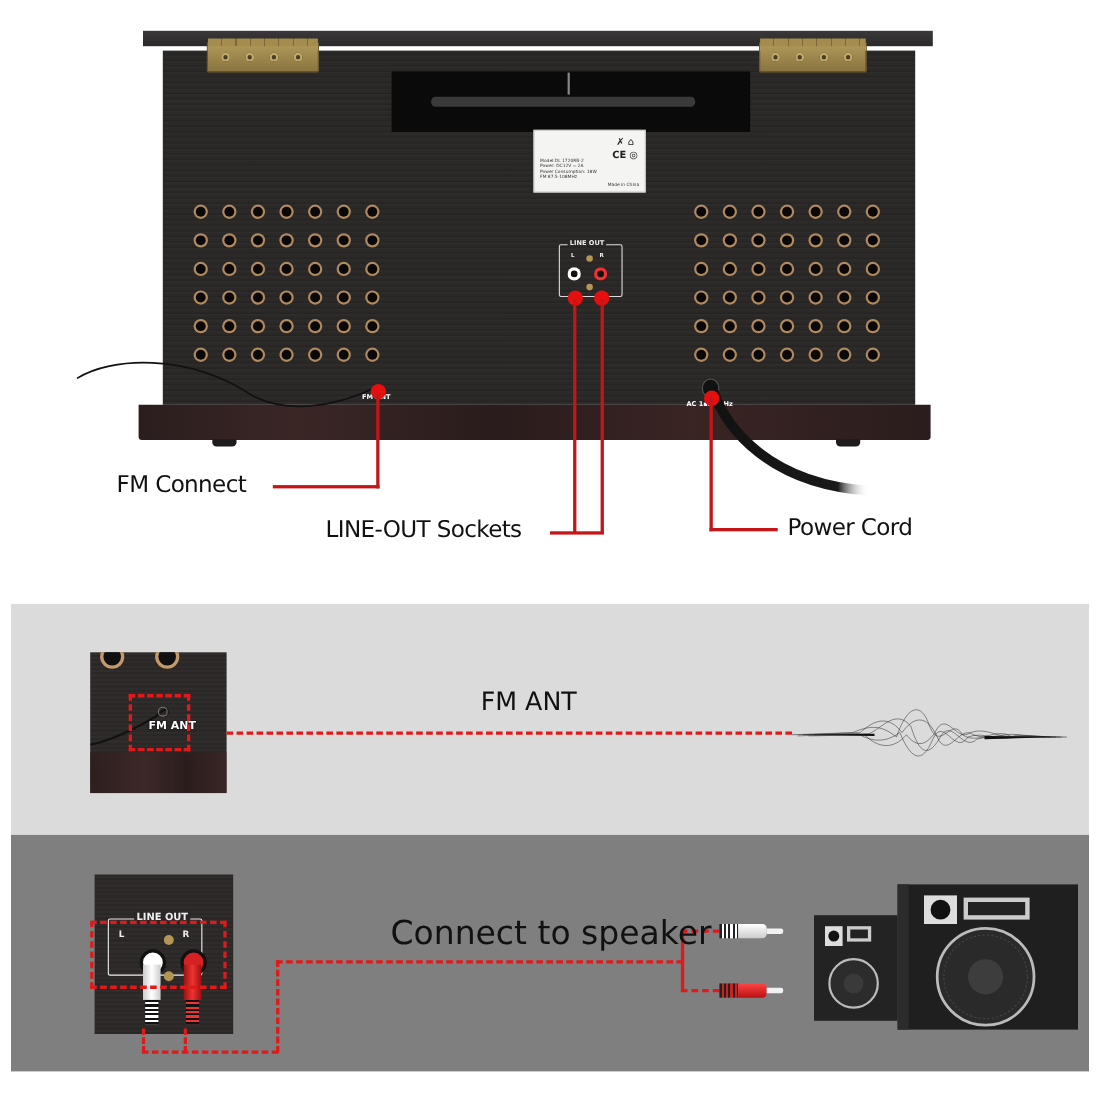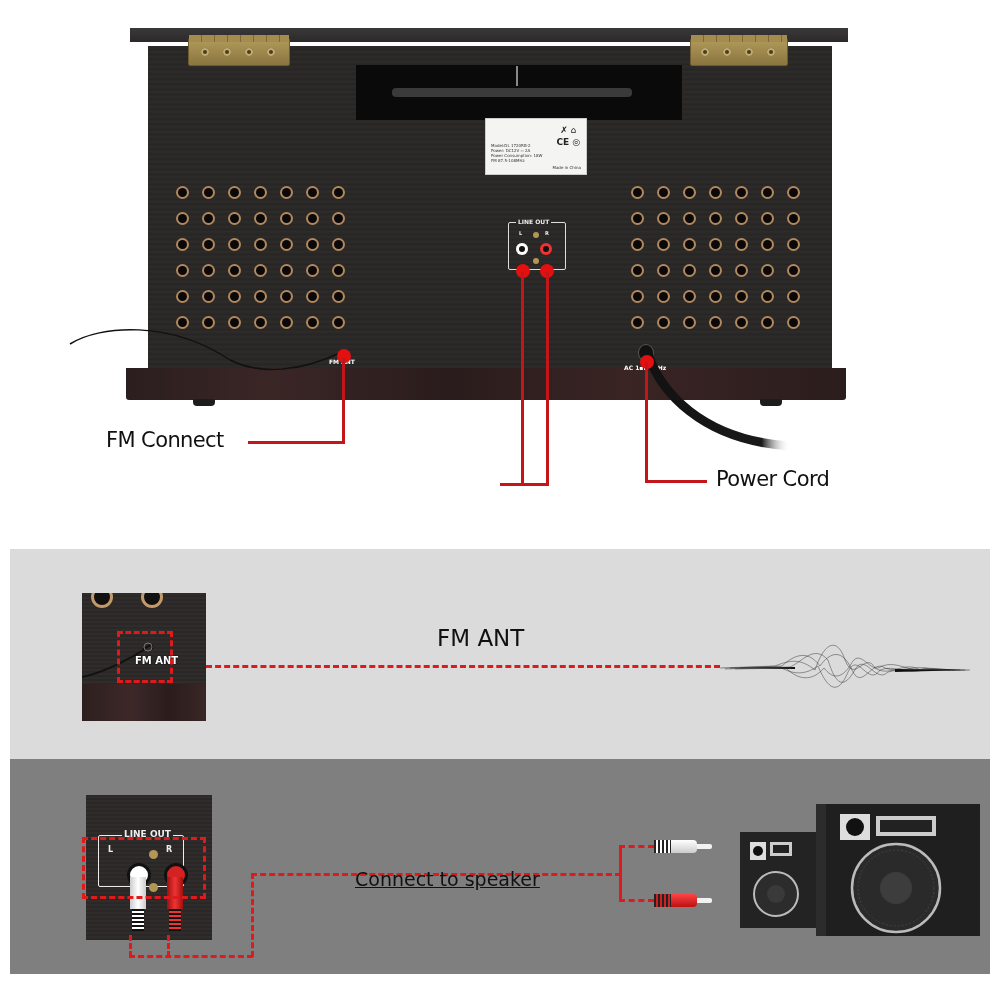--- a/index.html
+++ b/index.html
@@ -230,20 +230,21 @@
   <div class="abs red-dot" style="left:337px;top:349px;"></div>
   <div class="abs red-line" style="left:342px;top:358px;width:3px;height:86px;"></div>
   <div class="abs red-line" style="left:248px;top:441px;width:97px;height:3px;"></div>
   <div class="abs callout" style="left:106px;top:428px;">FM Connect</div>
 
   <div class="abs red-dot" style="left:516px;top:264px;"></div>
   <div class="abs red-dot" style="left:540px;top:264px;"></div>
   <div class="abs red-line" style="left:521px;top:272px;width:3px;height:213px;"></div>
   <div class="abs red-line" style="left:546px;top:272px;width:3px;height:213px;"></div>
   <div class="abs red-line" style="left:500px;top:483px;width:49px;height:3px;"></div>
+  <div class="abs callout" style="left:296px;top:469px;">LINE-OUT Sockets</div>
 
   <div class="abs red-dot" style="left:640px;top:355px;"></div>
   <div class="abs red-line" style="left:645px;top:362px;width:3px;height:121px;"></div>
   <div class="abs red-line" style="left:645px;top:480px;width:62px;height:3px;"></div>
   <div class="abs callout" style="left:716px;top:467px;">Power Cord</div>
 </div>
 
 <div class="abs panel-light"></div>
 
 <div class="abs thumb thumb-fm">
@@ -293,21 +294,21 @@
 
 <div class="abs dash-v" style="left:129px;top:935px;height:22px;"></div>
 <div class="abs dash-v" style="left:167px;top:935px;height:22px;"></div>
 <div class="abs dash-h" style="left:129px;top:955px;width:124px;"></div>
 <div class="abs dash-v" style="left:251px;top:873px;height:84px;"></div>
 <div class="abs dash-h" style="left:251px;top:873px;width:370px;"></div>
 <div class="abs" style="left:619px;top:845px;width:3px;height:56px;background:#e01a1a;"></div>
 <div class="abs dash-h" style="left:619px;top:845px;width:35px;"></div>
 <div class="abs dash-h" style="left:619px;top:899px;width:35px;"></div>
 
-<div class="abs panel-text" style="left:355px;top:868px;font-size:19px;text-decoration:underline;">Connect to speaker</div>
+<div class="abs panel-text" style="left:355px;top:831px;font-size:30px;">Connect to speaker</div>
 
 <div class="abs rca" style="left:654px;top:840px;width:60px;">
   <div class="grip"></div>
     <div class="body" style="background:linear-gradient(#fff,#ccc);"></div>
     <div class="tip"></div>
 </div>
 <div class="abs rca" style="left:654px;top:894px;width:60px;">
   <div class="grip" style="background:repeating-linear-gradient(90deg,#222 0 2px,#c22 2px 4px);"></div>
     <div class="body" style="background:linear-gradient(#f44,#b11);"></div>
     <div class="tip"></div>

